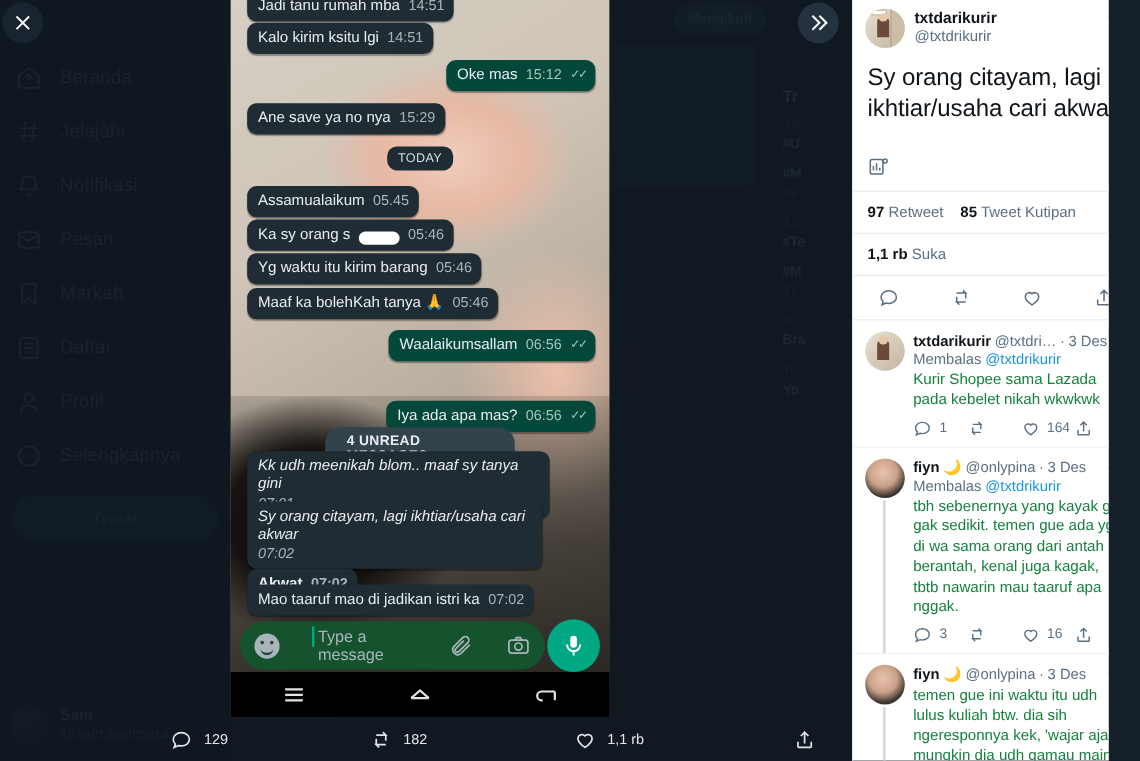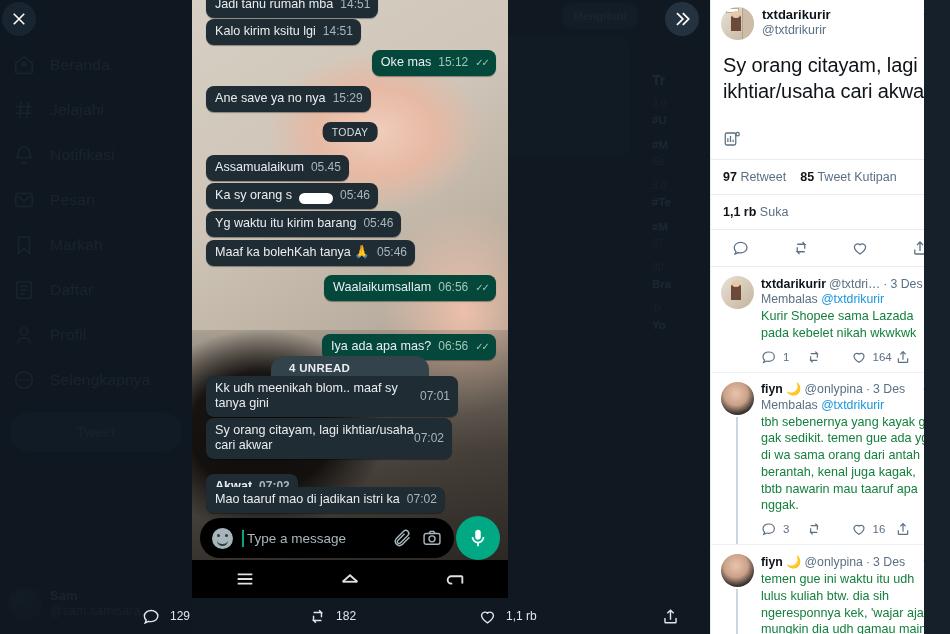--- a/index.html
+++ b/index.html
@@ -106,37 +106,37 @@
     display: flex; align-items: flex-end; gap: 7px;
     box-shadow: 0 1px 1px rgba(0,0,0,.35);
     max-width: 264px;
   }
   .bub.in  { background: #1f2c33; left: 14px; }
   .bub.out { background: #04483b; right: 12px; }
   .bub .tx { white-space: pre-wrap; }
   .bub .tm { font-size: 12px; color: #a8b6bb; white-space: nowrap; padding-bottom: 1px; }
   .bub.out .tm { color: #9fc7b6; }
   .bub .tick { font-size: 10px; color: #9fc7b6; letter-spacing: -2px; padding-bottom:1px; }
-  .bub.wrap { flex-direction: row; align-items: center; gap: 0; }
+  .bub.wrap { flex-direction: column; align-items: flex-start; gap: 0; font-style: italic; }
   .bub.wrap .tx { align-self: flex-start; }
   .divider-pill {
     position: absolute; background: #1f2c33; color: #d7dde0;
     border-radius: 8px; font-size: 10.5px; padding: 4px 9px; letter-spacing: .3px; text-align: center;
   }
   .unread-pill {
     position: absolute; background: #32434c; color: #e9edef;
     border-radius: 14px; font-size: 11.5px; font-weight: bold;
     padding: 6px 14px; letter-spacing: .3px; left: 50%; transform: translateX(-50%);
   }
   .redact { display:inline-block; width: 34px; height: 11px; background: #ffffff; border-radius: 6px; vertical-align: -1px; }
 
   .wa-input {
     position: absolute; left: 8px; bottom: 40px; width: 254px; height: 40px;
-    background: #000000; border-radius: 22px; display: flex; align-items: center;
-    padding: 0 12px; gap: 10px;
+    background: #14532d; border-radius: 22px; display: flex; align-items: center;
+    padding: 0 12px; gap: 28px;
   }
   .wa-input .emo { width: 21px; height: 21px; border-radius: 50%; background: #a7b5ba; position: relative; flex:0 0 21px;}
   .wa-input .emo::before { content:""; position:absolute; left:5px; top:6px; width:3px; height:3px; background:#2f3e45; border-radius:50%; box-shadow: 8px 0 0 #2f3e45; }
   .wa-input .emo::after { content:""; position:absolute; left:5px; top:11px; width:11px; height:5px; border-bottom:2px solid #2f3e45; border-radius: 0 0 8px 8px; }
   .wa-input .ph { flex: 1; font-size: 13.5px; color: #a9b7bc; position: relative; padding-left: 4px;}
   .wa-input .ph::before { content:""; position:absolute; left:-1px; top:-1px; width:2px; height:17px; background:#00a884; }
   .wa-ico { width: 20px; height: 20px; color: #a9b7bc; flex: 0 0 20px; }
   .wa-ico svg { width:20px; height:20px; display:block; }
   .wa-mic {
     position: absolute; right: 8px; bottom: 38px; width: 44px; height: 44px;

